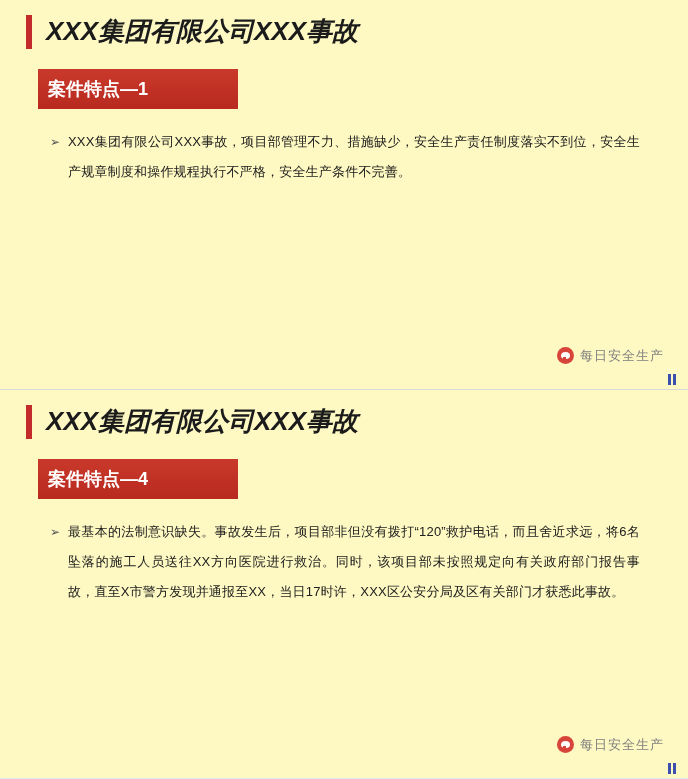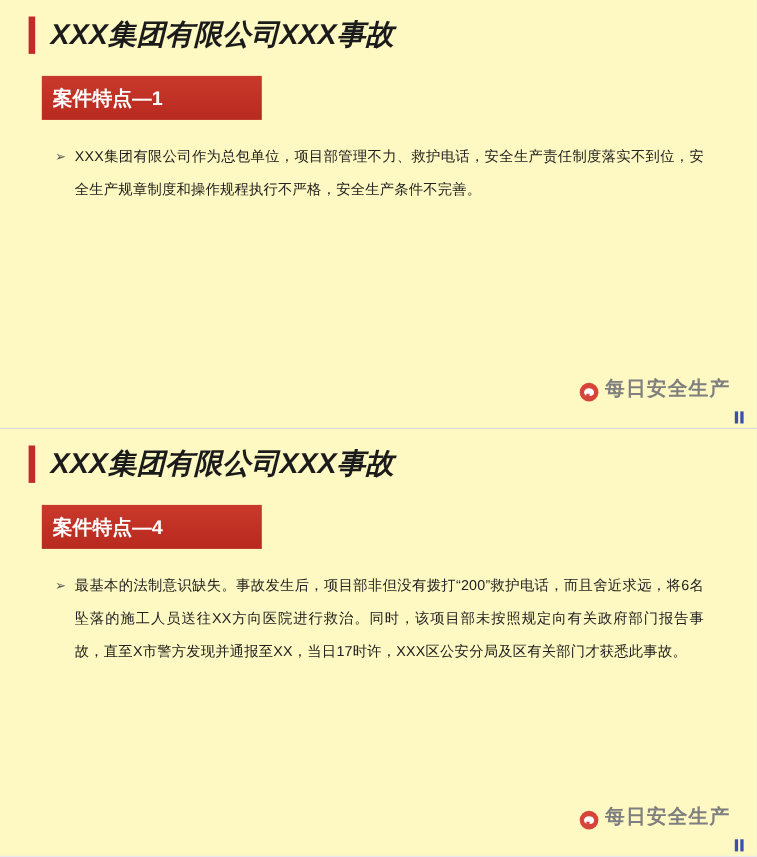--- a/index.html
+++ b/index.html
@@ -83,24 +83,23 @@
     color: #20201f;
     line-height: 30px;
     text-align: justify;
     letter-spacing: 0.2px;
   }
   .watermark {
     position: absolute;
     right: 24px;
     bottom: 24px;
     display: flex;
-    align-items: flex-end;
+    align-items: flex-start;
     color: #8a8a8a;
-    font-size: 18px;
-    font-weight: bold;
+    font-size: 13px;
   }
   .wm-logo {
     width: 17px;
     height: 17px;
     border-radius: 50%;
     background: #d7453a;
     margin-right: 6px;
     position: relative;
     flex: 0 0 auto;
   }
@@ -146,21 +145,21 @@
 
 <div class="page">
   <div class="slide-inner">
     <div class="title-row">
       <div class="title-bar"></div>
       <div class="title-text">XXX集团有限公司XXX事故</div>
     </div>
     <div class="badge">案件特点—1</div>
     <div class="body-block">
       <div class="bullet-arrow">➢</div>
-      <div class="body-text">XXX集团有限公司作为总包单位，项目部管理不力、救护电话，安全生产责任制度落实不到位，安全生产规章制度和操作规程执行不严格，安全生产条件不完善。</div>
+      <div class="body-text">XXX集团有限公司XXX事故，项目部管理不力、措施缺少，安全生产责任制度落实不到位，安全生产规章制度和操作规程执行不严格，安全生产条件不完善。</div>
     </div>
   </div>
   <div class="watermark">
     <div class="wm-logo"></div>
     <div class="wm-text">每日安全生产</div>
   </div>
   <div class="pager">
     <span></span>
     <span></span>
   </div>
@@ -168,21 +167,21 @@
 
 <div class="page">
   <div class="slide-inner">
     <div class="title-row">
       <div class="title-bar"></div>
       <div class="title-text">XXX集团有限公司XXX事故</div>
     </div>
     <div class="badge">案件特点—4</div>
     <div class="body-block">
       <div class="bullet-arrow">➢</div>
-      <div class="body-text">最基本的法制意识缺失。事故发生后，项目部非但没有拨打“200”救护电话，而且舍近求远，将6名坠落的施工人员送往XX方向医院进行救治。同时，该项目部未按照规定向有关政府部门报告事故，直至X市警方发现并通报至XX，当日17时许，XXX区公安分局及区有关部门才获悉此事故。</div>
+      <div class="body-text">最基本的法制意识缺失。事故发生后，项目部非但没有拨打“120”救护电话，而且舍近求远，将6名坠落的施工人员送往XX方向医院进行救治。同时，该项目部未按照规定向有关政府部门报告事故，直至X市警方发现并通报至XX，当日17时许，XXX区公安分局及区有关部门才获悉此事故。</div>
     </div>
   </div>
   <div class="watermark">
     <div class="wm-logo"></div>
     <div class="wm-text">每日安全生产</div>
   </div>
   <div class="pager">
     <span></span>
     <span></span>
   </div>

